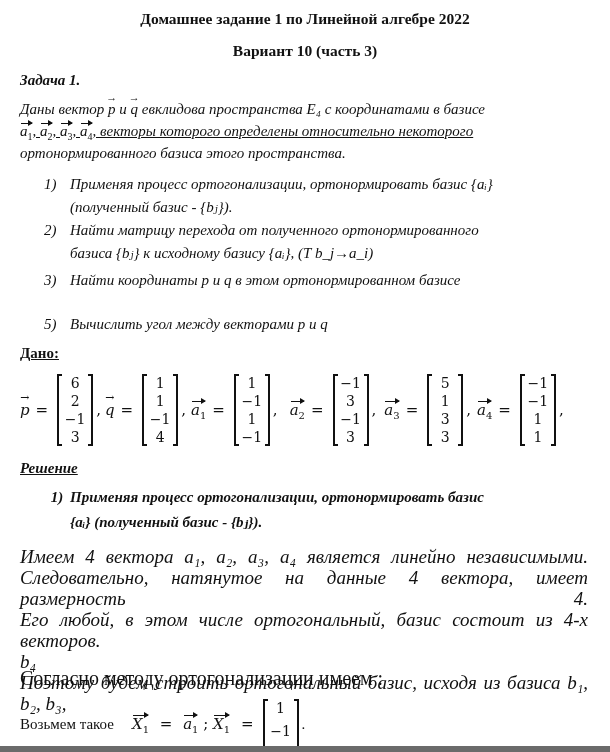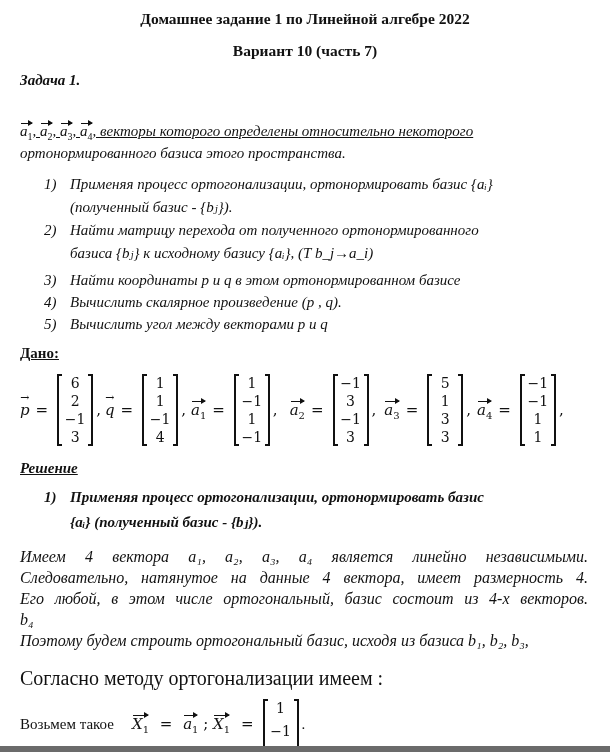--- a/index.html
+++ b/index.html
@@ -3,69 +3,73 @@
 <meta charset="utf-8">
 <style>
   html, body { margin: 0; padding: 0; background: #ffffff; }
   body { width: 610px; height: 752px; overflow: hidden; position: relative;
          font-family: "Liberation Serif", "DejaVu Serif", serif; color: #111; }
   .page { position: absolute; left: 0; top: 0; width: 588px; height: 746px; overflow: hidden; }
   .bottom-bar { position: absolute; left: 0; top: 746px; width: 610px; height: 6px; background: #6b6b6b; }
   .title { position: absolute; left: 0; width: 610px; text-align: center; font-weight: bold; font-size: 15.5px; }
   .abs { position: absolute; white-space: nowrap; }
   .ital { font-style: italic; font-size: 15px; }
-  .bold { font-weight: bold; }
+  .bold { font-weight: bold; text-align: center; }
   .ul { text-decoration: underline; }
   .num { display: inline-block; width: 26px; }
   .vec { position: relative; display: inline-block; font-style: italic; }
   .vec::before { content: "\2192"; position: absolute; left: 50%; top: -10px; transform: translateX(-50%); font-size: 11px; font-style: normal; }
   .ovec { position: relative; display: inline-block; font-style: italic; padding-top: 1px; }
   .ovec::before { content: ""; position: absolute; left: 1px; right: 1px; top: 1px; border-top: 1px solid #111; }
   .ovec::after { content: ""; position: absolute; right: 0; top: -2px; border-left: 5px solid #111; border-top: 3px solid transparent; border-bottom: 3px solid transparent; }
   sub { font-size: 10px; font-style: normal; }
   .math { font-family: "DejaVu Serif", serif; font-size: 15px; }
   .eqrow { position: absolute; left: 20px; top: 372px; height: 76px; display: flex; align-items: center; font-family: "DejaVu Serif", serif; font-size: 15px; }
   .matrix { display: inline-flex; flex-direction: column; justify-content: space-between; height: 72px; padding: 0 5px; margin: 0 3px;
             border-left: 2px solid #111; border-right: 2px solid #111; position: relative; text-align: center; min-width: 22px; }
   .matrix::before, .matrix::after { content: ""; position: absolute; top: 0; bottom: 0; width: 5px; border-top: 2px solid #111; border-bottom: 2px solid #111; }
   .matrix::before { left: -2px; } .matrix::after { right: -2px; }
   .matrix span { line-height: 18px; font-size: 14px; }
   .eq { margin: 0 6px; }
-  .para { position: absolute; left: 20px; width: 568px; font-style: italic; font-size: 16px; line-height: 21px; text-align: justify; }
+  .para { position: absolute; left: 20px; width: 568px; font-style: italic; font-size: 19px; line-height: 21px; text-align: justify; }
 </style>
 </head>
 <body>
 
 <div class="page">
   <div class="title" style="top:10px;">Домашнее задание 1 по Линейной алгебре 2022</div>
-  <div class="title" style="top:42px;">Вариант 10 (часть 7)</div>
+  <div class="title" style="top:42px;">Вариант 10 (часть 3)</div>
 
   <div class="abs ital bold" style="left:20px; top:72px;">Задача 1.</div>
 
+  <div class="abs ital" style="left:20px; top:101px;">
+    <span>Даны вектор</span>
+    <span class="vec">p</span>
+    <span>и</span>
+    <span class="vec">q</span>
+    <span>евклидова пространства E₄ с координатами в базисе</span>
+  </div>
   <div class="abs ital" style="left:20px; top:122px;text-decoration:underline;">
     <span class="ovec"><span>a</span><sub>1</sub></span>,
     <span class="ovec"><span>a</span><sub>2</sub></span>,
     <span class="ovec"><span>a</span><sub>3</sub></span>,
     <span class="ovec"><span>a</span><sub>4</sub></span><span>, векторы которого определены относительно некоторого</span>
   </div>
   <div class="abs ital" style="left:20px; top:145px;">ортонормированного базиса этого пространства.</div>
 
   <div class="abs ital" style="left:44px; top:176px;">
     <span class="num">1)</span><span>Применяя процесс ортогонализации, ортонормировать базис {aᵢ}</span>
   </div>
   <div class="abs ital" style="left:70px; top:198px;">(полученный базис - {bⱼ}).</div>
   <div class="abs ital" style="left:44px; top:222px;">
     <span class="num">2)</span><span>Найти матрицу перехода от полученного ортонормированного</span>
   </div>
   <div class="abs ital" style="left:70px; top:244px;">базиса {bⱼ} к исходному базису {aᵢ}, (T b_j→a_i)</div>
   <div class="abs ital" style="left:44px; top:272px;">
     <span class="num">3)</span><span>Найти координаты p и q в этом ортонормированном базисе</span>
-  </div>
-  <div class="abs ital" style="left:44px; top:294px;">
-    <span class="num">4)</span><span>Вычислить скалярное произведение (p , q).</span>
   </div>
   <div class="abs ital" style="left:44px; top:316px;">
     <span class="num">5)</span><span>Вычислить угол между векторами p и q</span>
   </div>
 
   <div class="abs bold ul" style="left:20px; top:345px; font-size:15px;">Дано:</div>
 
   <div class="eqrow">
     <span class="vec">p</span>
     <span class="eq">=</span>

